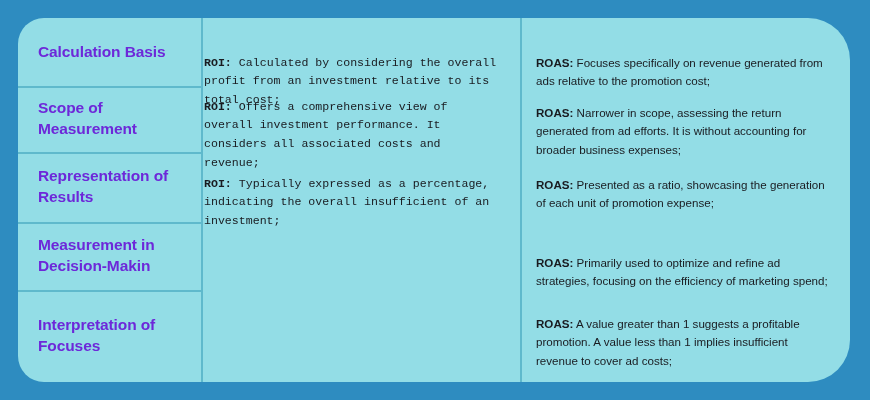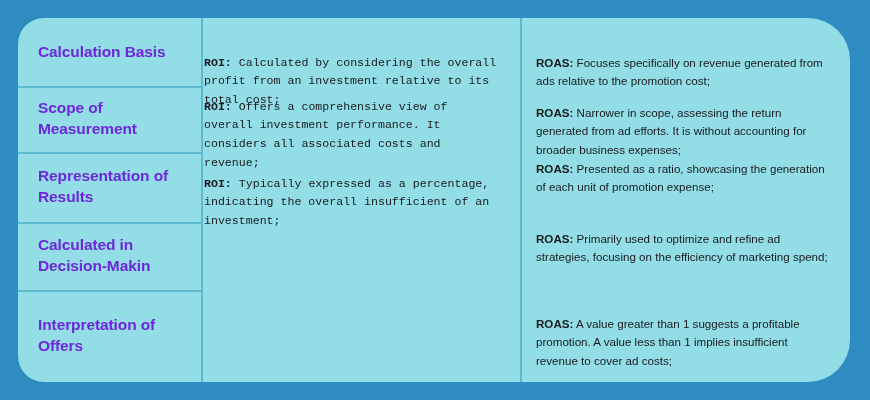--- a/index.html
+++ b/index.html
@@ -127,24 +127,24 @@
       <div class="label-cell" style="top:0px;   height:68px">
         <span class="label-text">Calculation Basis</span>
       </div>
       <div class="label-cell" style="top:134px; height:70px">
         <span class="label-text">Representation of Results</span>
       </div>
       <div class="label-cell" style="top:68px;  height:66px">
         <span class="label-text">Scope of Measurement</span>
       </div>
       <div class="label-cell" style="top:204px; height:68px">
-        <span class="label-text">Calculated in Decision-Makin</span>
+        <span class="label-text">Measurement in Decision-Makin</span>
       </div>
       <div class="label-cell" style="top:272px; height:92px">
-        <span class="label-text">Interpretation of Offers</span>
+        <span class="label-text">Interpretation of Focuses</span>
       </div>
 
       <div class="content-col roi">
         <p class="para" style="top:24px">
           <b>ROI:</b>
           <span>Calculated by considering the overall profit from an investment relative to its total cost;</span>
         </p>
         <p class="para" style="top:68px">
           <b>ROI:</b>
           <span>Offers a comprehensive view of overall investment performance. It considers all associated costs and revenue;</span>
@@ -157,25 +157,25 @@
 
       <div class="content-col roas">
         <p class="para" style="top:24px">
           <b>ROAS:</b>
           <span>Focuses specifically on revenue generated from ads relative to the promotion cost;</span>
         </p>
         <p class="para" style="top:74px">
           <b>ROAS:</b>
           <span>Narrower in scope, assessing the return generated from ad efforts. It is without accounting for broader business expenses;</span>
         </p>
-        <p class="para" style="top:130px">
+        <p class="para" style="top:146px">
           <b>ROAS:</b>
           <span>Presented as a ratio, showcasing the generation of each unit of promotion expense;</span>
         </p>
-        <p class="para" style="top:200px">
+        <p class="para" style="top:224px">
           <b>ROAS:</b>
           <span>Primarily used to optimize and refine ad strategies, focusing on the efficiency of marketing spend;</span>
         </p>
         <p class="para" style="top:285px">
           <b>ROAS:</b>
           <span>A value greater than 1 suggests a profitable promotion. A value less than 1 implies insufficient revenue to cover ad costs;</span>
         </p>
       </div>
 
     </div>

